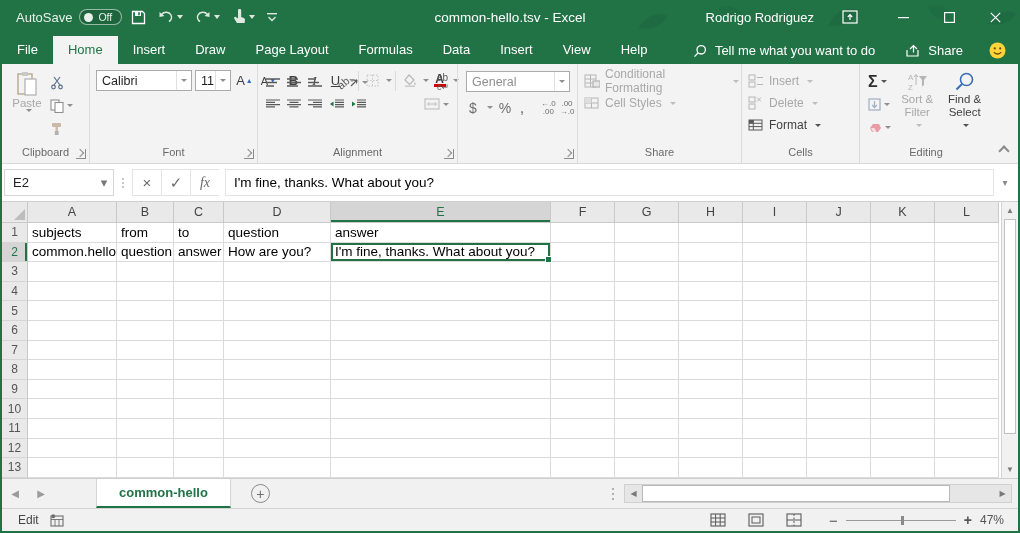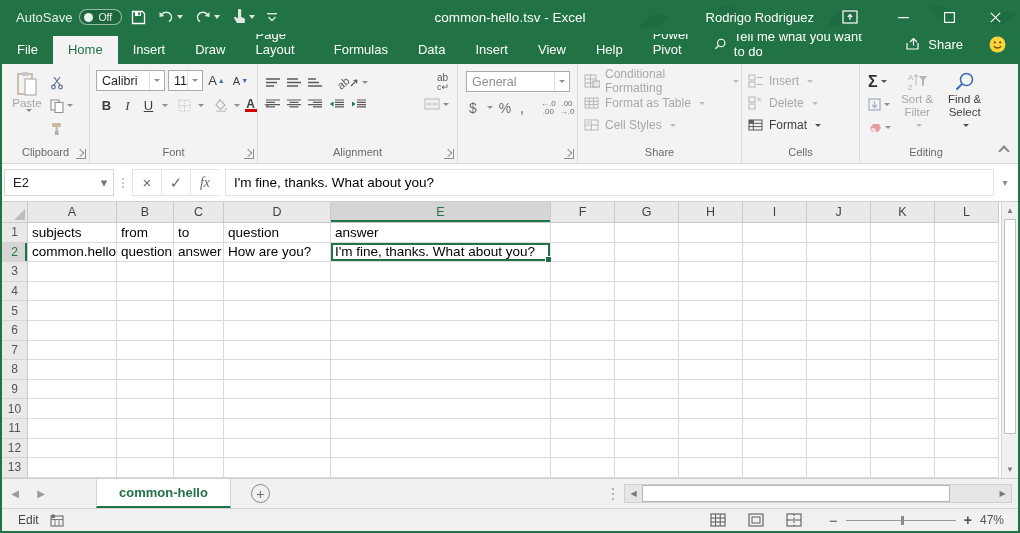--- a/index.html
+++ b/index.html
@@ -237,21 +237,20 @@
         <div class="rtab">File</div>
         <div class="rtab active">Home</div>
         <div class="rtab">Insert</div>
         <div class="rtab">Draw</div>
         <div class="rtab">Page Layout</div>
         <div class="rtab">Formulas</div>
         <div class="rtab">Data</div>
         <div class="rtab">Insert</div>
         <div class="rtab">View</div>
         <div class="rtab">Help</div>
-        <div class="rtab">Power Pivot</div>
       </div>
     <div class="tab-right">
       <span class="tellme">
         <svg width="14" height="14" viewBox="0 0 14 14">
           <circle cx="8.2" cy="5.8" r="4.2" fill="none" stroke="#fff" stroke-width="1.3"></circle>
           <path d="M5 9 L1.5 12.6" stroke="#fff" stroke-width="1.3"></path>
         </svg>
         <span>Tell me what you want to do</span>
       </span>
       <span class="share">
@@ -307,21 +306,21 @@
               <rect x="4.8" y="9" width="3.8" height="4" fill="#b0b0b0"></rect>
             </svg>
           </span>
         </div>
       </div>
       <div class="rg-label">Clipboard</div>
       <span class="launcher"></span>
     </div>
 
     <div class="rgroup" style="width:168px">
-      <div style="display:flex; flex-direction:column; gap:4px; padding:2px 4px 0;">
+      <div style="display:flex; flex-direction:row; gap:4px; padding:2px 4px 0;">
         <div style="display:flex; gap:3px; align-items:center;">
           <span class="combo" style="width:96px">
             <span>Calibri</span>
             <span class="dd">
                 <span class="gcaret" style="margin:0"></span>
               </span>
           </span>
           <span class="combo" style="width:36px">
             <span>11</span>
             <span class="dd">
@@ -459,28 +458,20 @@
 
     <div class="rgroup" style="width:164px">
       <div style="display:flex; flex-direction:column; padding-top:2px;">
         <span class="stackrow dis">
           <svg class="mini-ic" viewBox="0 0 16 14">
               <rect x="1" y="1" width="11" height="12" fill="none" stroke="#b5b5b5"></rect>
               <path d="M1 5 H12 M1 9 H12 M6.5 1 V13" stroke="#b5b5b5"></path>
               <rect x="9" y="7" width="7" height="6" fill="#e7e7e7" stroke="#a8a8a8"></rect>
             </svg>
           <span>Conditional Formatting</span>
-            <span class="gcaret" style="border-top-color:#bdbdbd"></span>
-        </span>
-        <span class="stackrow dis">
-          <svg class="mini-ic" viewBox="0 0 16 14">
-              <rect x="1" y="2" width="13" height="10" fill="none" stroke="#b5b5b5"></rect>
-              <path d="M1 5.3 H14 M1 8.6 H14 M5.3 2 V12 M9.6 2 V12" stroke="#b5b5b5"></path>
-            </svg>
-          <span>Format as Table</span>
             <span class="gcaret" style="border-top-color:#bdbdbd"></span>
         </span>
         <span class="stackrow dis">
           <svg class="mini-ic" viewBox="0 0 16 14">
               <rect x="1" y="2" width="13" height="10" fill="none" stroke="#b5b5b5"></rect>
               <path d="M1 7 H14 M7.5 2 V12" stroke="#b5b5b5"></path>
               <rect x="1" y="2" width="6.5" height="5" fill="#dedede"></rect>
             </svg>
           <span>Cell Styles</span>
             <span class="gcaret" style="border-top-color:#bdbdbd"></span>

